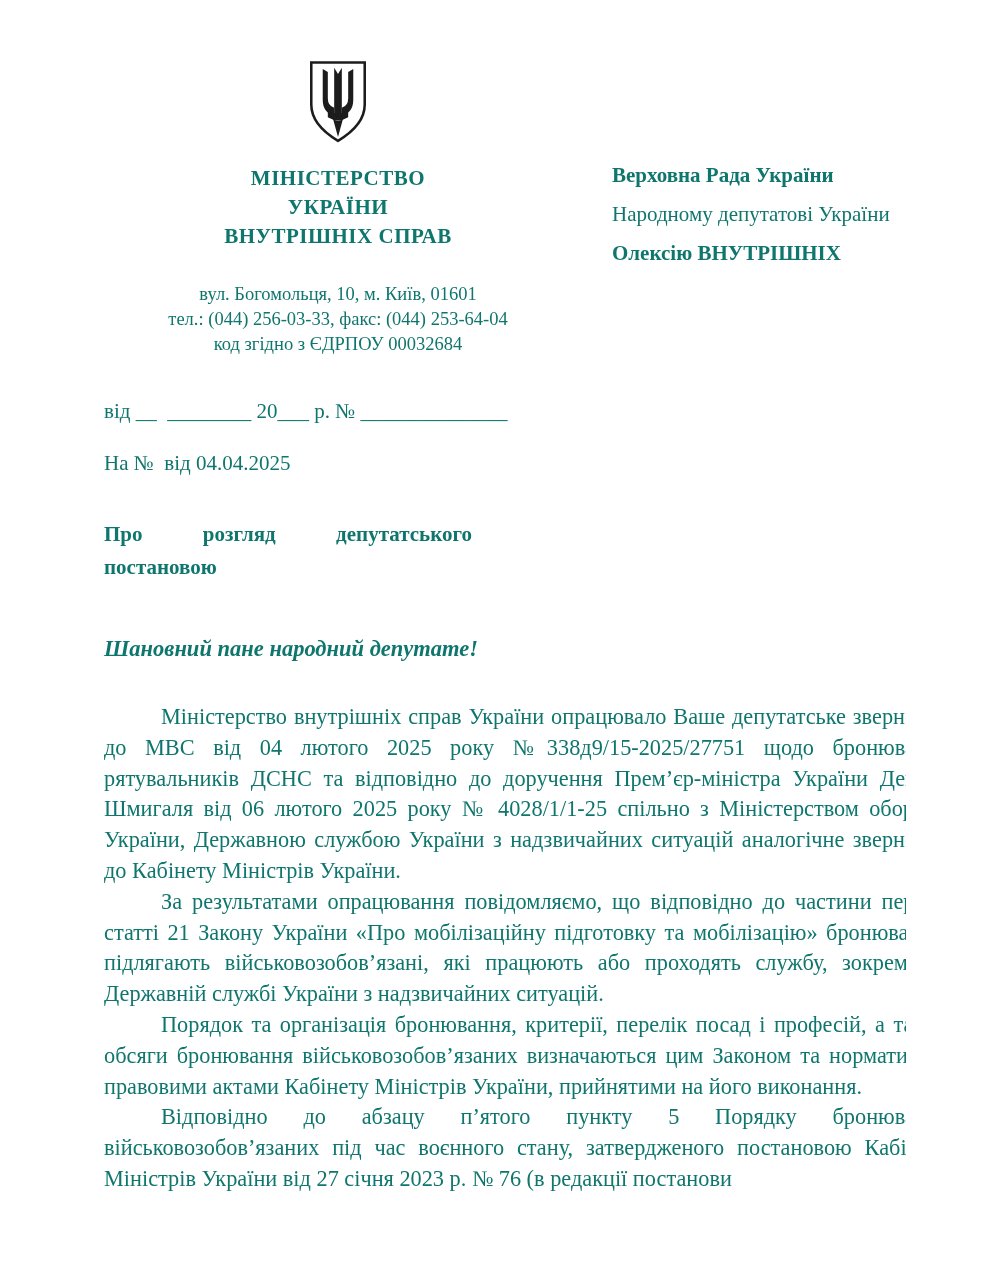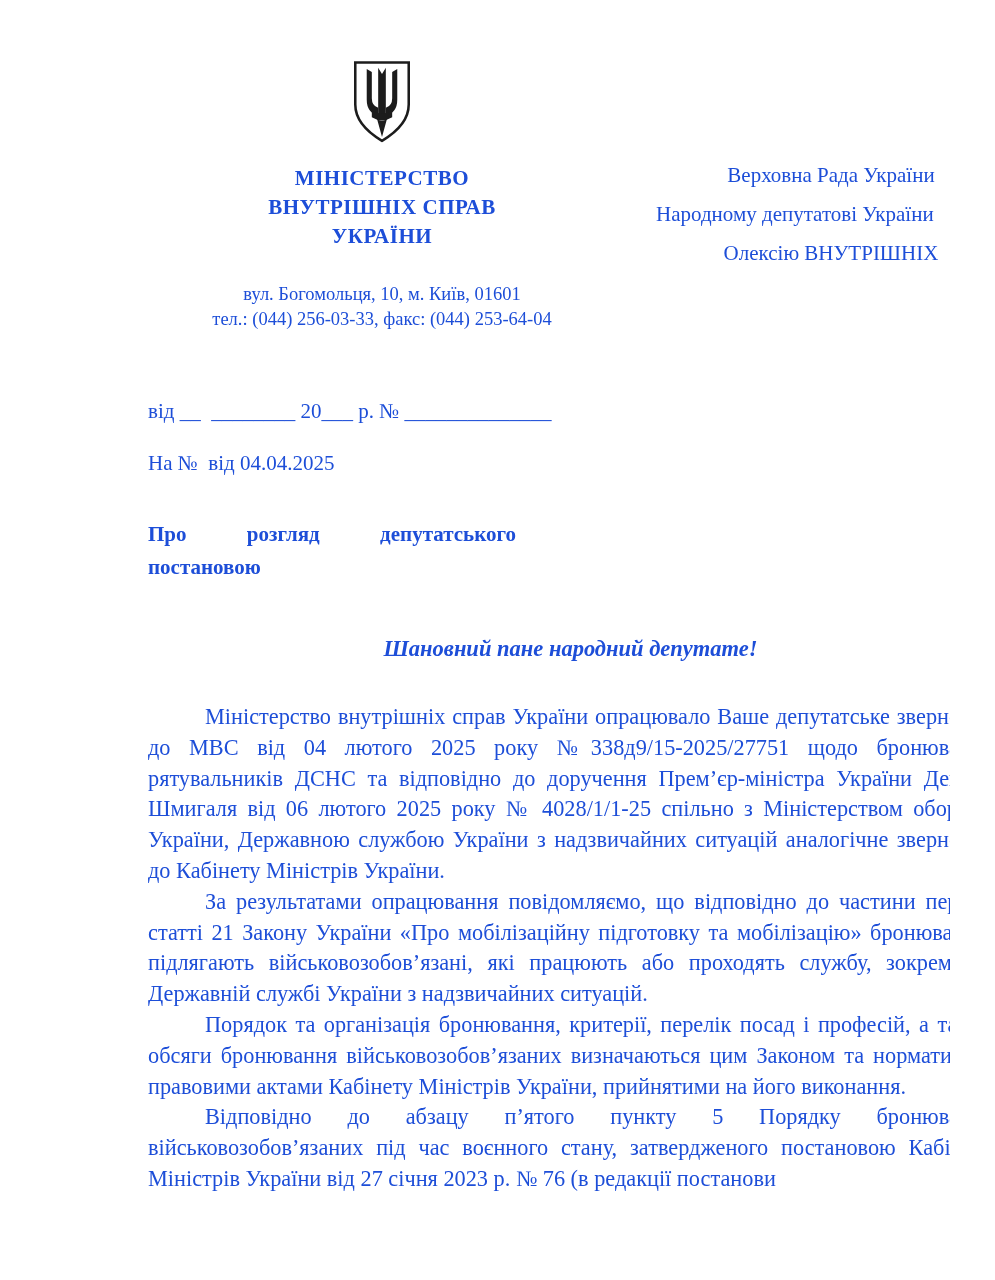--- a/index.html
+++ b/index.html
@@ -5,24 +5,23 @@
   html, body {
     margin: 0;
     padding: 0;
     background: #ffffff;
   }
   .page {
     position: relative;
     width: 906px;
     height: 1280px;
     background: #ffffff;
-    color: #1d4ed8;
+    color: #0f766e;
     font-family: "Liberation Serif", "DejaVu Serif", serif;
     overflow: hidden;
-    margin-left: 44px;
   }
 
   
   .header-left {
     position: absolute;
     left: 108px;
     top: 60px;
     width: 460px;
     text-align: center;
   }
@@ -51,21 +50,21 @@
     top: 162px;
     width: 350px;
     font-size: 21px;
     text-align: left;
   }
   .header-right .line {
     line-height: 26px;
     margin-bottom: 13px;
     white-space: nowrap;
   }
-  .bold { font-weight: normal; text-align: center; }
+  .bold { font-weight: bold; }
 
   
   .ref-blank {
     position: absolute;
     left: 104px;
     top: 399px;
     font-size: 21px;
     white-space: pre;
   }
   .ref-incoming {
@@ -87,21 +86,21 @@
     line-height: 33px;
     text-align: justify;
   }
 
   
   .salutation {
     position: absolute;
     left: 104px;
     top: 636px;
     width: 845px;
-    text-align: center;
+    text-align: left;
     font-weight: bold;
     font-style: italic;
     font-size: 22.5px;
   }
 
   
   .body-text {
     position: absolute;
     left: 104px;
     top: 702px;
@@ -129,26 +128,27 @@
           <path d="M44,12 L50,22 L56,12 L56,86 L44,86 Z"></path>
           <path d="M26,14 L34,19 L34,60 Q34,72 44,75 L44,87 Q26,83 26,62 Z"></path>
           <path d="M74,14 L66,19 L66,60 Q66,72 56,75 L56,87 Q74,83 74,62 Z"></path>
           <path d="M34,79 Q50,89 66,79 L66,90 Q50,100 34,90 Z"></path>
           <path d="M42,92 L50,121 L58,92 Q50,99 42,92 Z"></path>
         </g>
       </svg>
     </div>
     <div class="ministry-name">
       <div>МІНІСТЕРСТВО</div>
+      <div>УКРАЇНИ</div>
       <div>ВНУТРІШНІХ СПРАВ</div>
-      <div>УКРАЇНИ</div>
     </div>
     <div class="ministry-address">
       <div>вул. Богомольця, 10, м. Київ, 01601</div>
       <div>тел.: (044) 256-03-33, факс: (044) 253-64-04</div>
+      <div>код згідно з ЄДРПОУ 00032684</div>
     </div>
   </div>
 
   <div class="header-right">
     <div class="line bold">Верховна Рада України</div>
     <div class="line">Народному депутатові України</div>
     <div class="line bold">Олексію ВНУТРІШНІХ</div>
   </div>
 
   <div class="ref-blank">від __  ________ 20___ р. № ______________</div>

